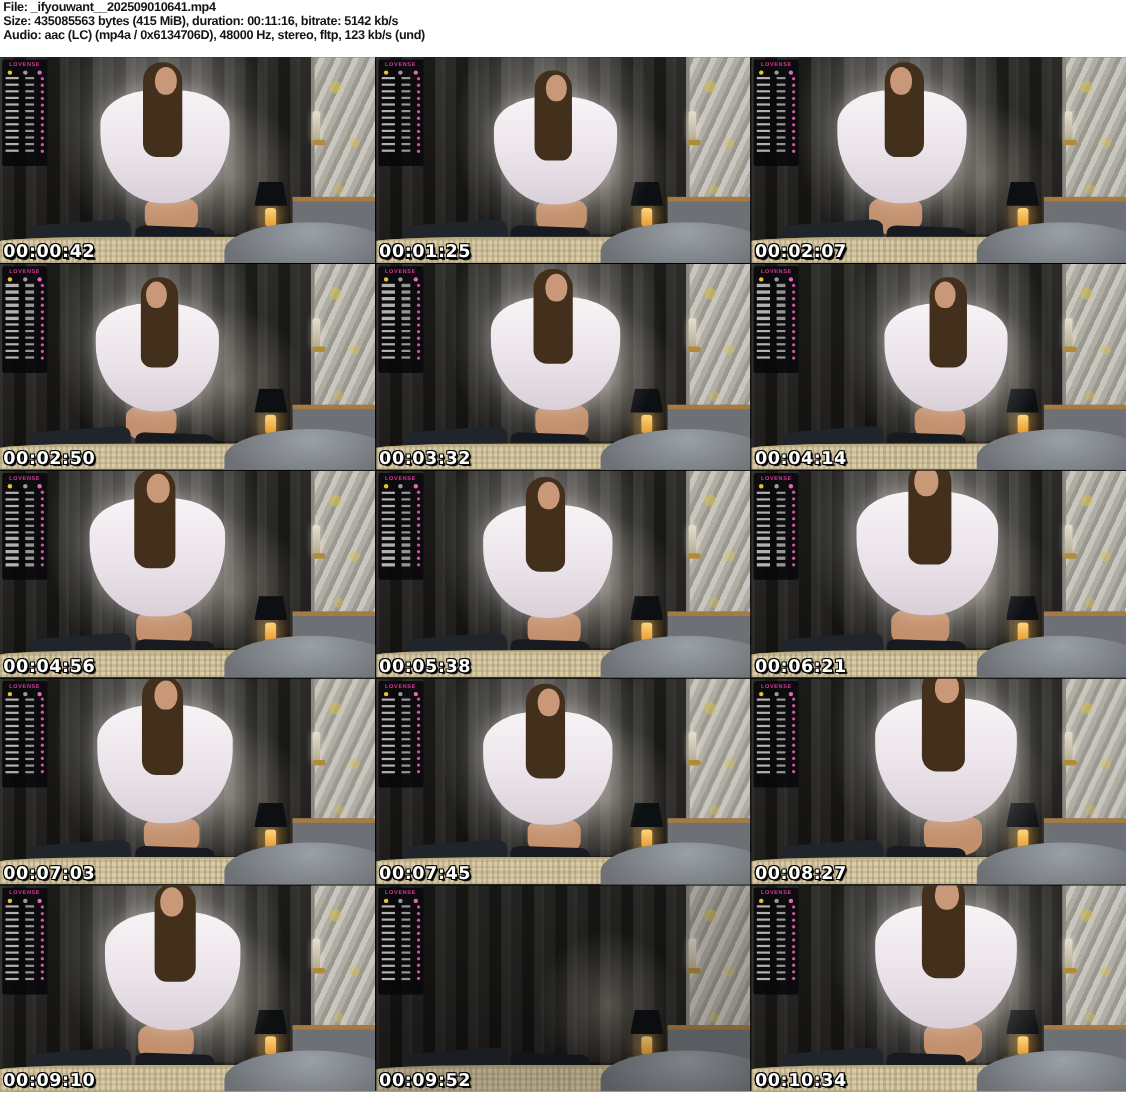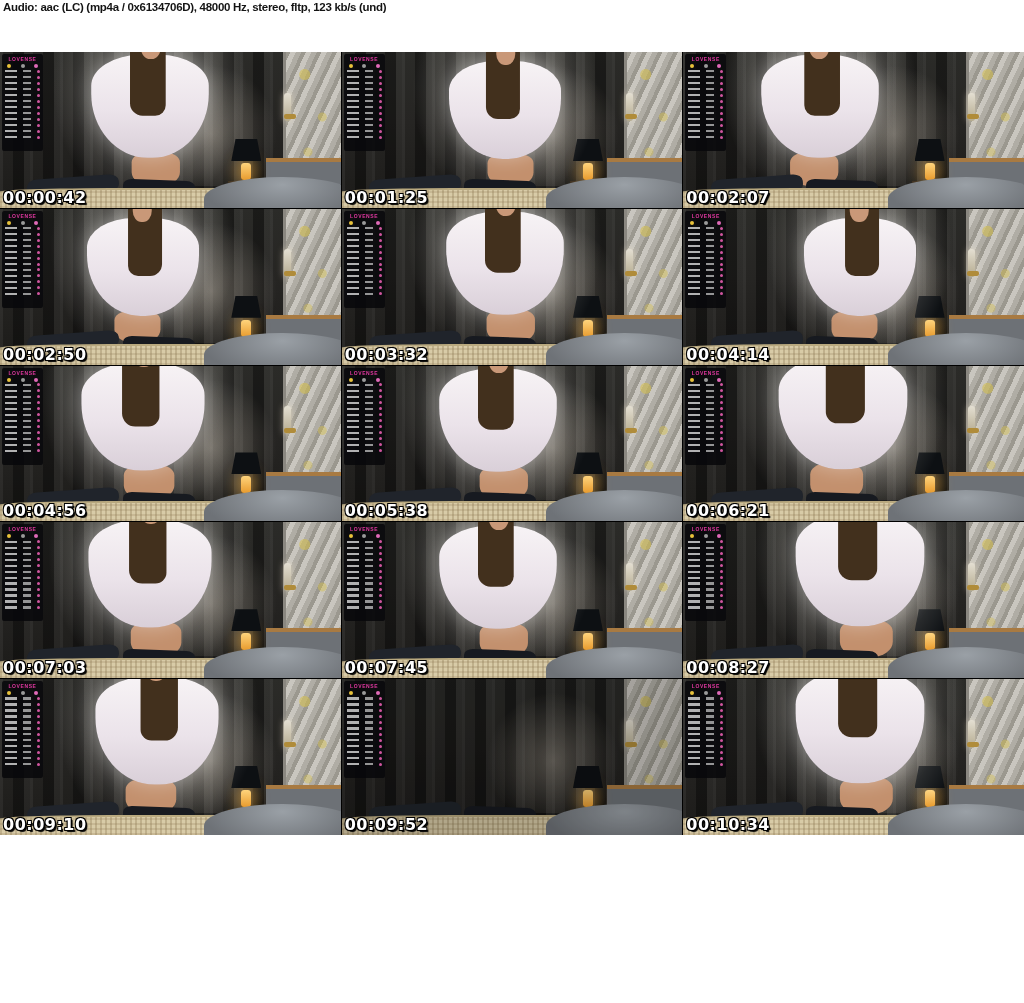--- a/index.html
+++ b/index.html
@@ -12,21 +12,21 @@
   .meta-header {
     width:1024px; height:52px; background:#ffffff;
     padding:1px 3px 0 3px;
   }
   .meta-line {
     font-size:11.5px; font-weight:700; color:#141414;
     line-height:12.6px; letter-spacing:-0.3px; white-space:nowrap;
   }
   
   .grid {
-    width:1024px; height:783px;
+    width:1024px; height:940px;
     display:grid; grid-template-columns:repeat(3,1fr); grid-template-rows:repeat(5,1fr);
     gap:1px; background:#000;text-decoration:underline;
   }
   .thumb { position:relative; overflow:hidden; background:#1d1d1b; }
   .thumb[data-dim="1"] .scene { filter:brightness(.82); }
   .scene { position:absolute; inset:0; }
 
   
   .curtains {
     position:absolute; inset:0;
@@ -164,20 +164,22 @@
     font-family:"DejaVu Sans", sans-serif;
     font-size:16px; font-weight:700; color:#ffffff; letter-spacing:.5px;
     text-shadow:-1px -1px 0 #000, 1px -1px 0 #000, -1px 1px 0 #000,
                  1px 1px 0 #000, 2px 2px 1px #000;
   }
 </style>
 </head>
 <body>
 
 <header class="meta-header">
+  <div class="meta-line">File: _ifyouwant__202509010641.mp4</div>
+  <div class="meta-line">Size: 435085563 bytes (415 MiB), duration: 00:11:16, bitrate: 5142 kb/s</div>
   <div class="meta-line">Audio: aac (LC) (mp4a / 0x6134706D), 48000 Hz, stereo, fltp, 123 kb/s (und)</div>
 </header>
 
 <main class="grid" id="grid">
   <figure class="thumb" data-dim="0" data-figure="1" style="--fx: 44%; --fs: 1.05; --flip: 1;">
     <div class="scene">
       <div class="curtains"></div>
       <div class="lamp-glow-spot"></div>
       <div class="wallpaper"></div>
       <div class="sconce"></div>

